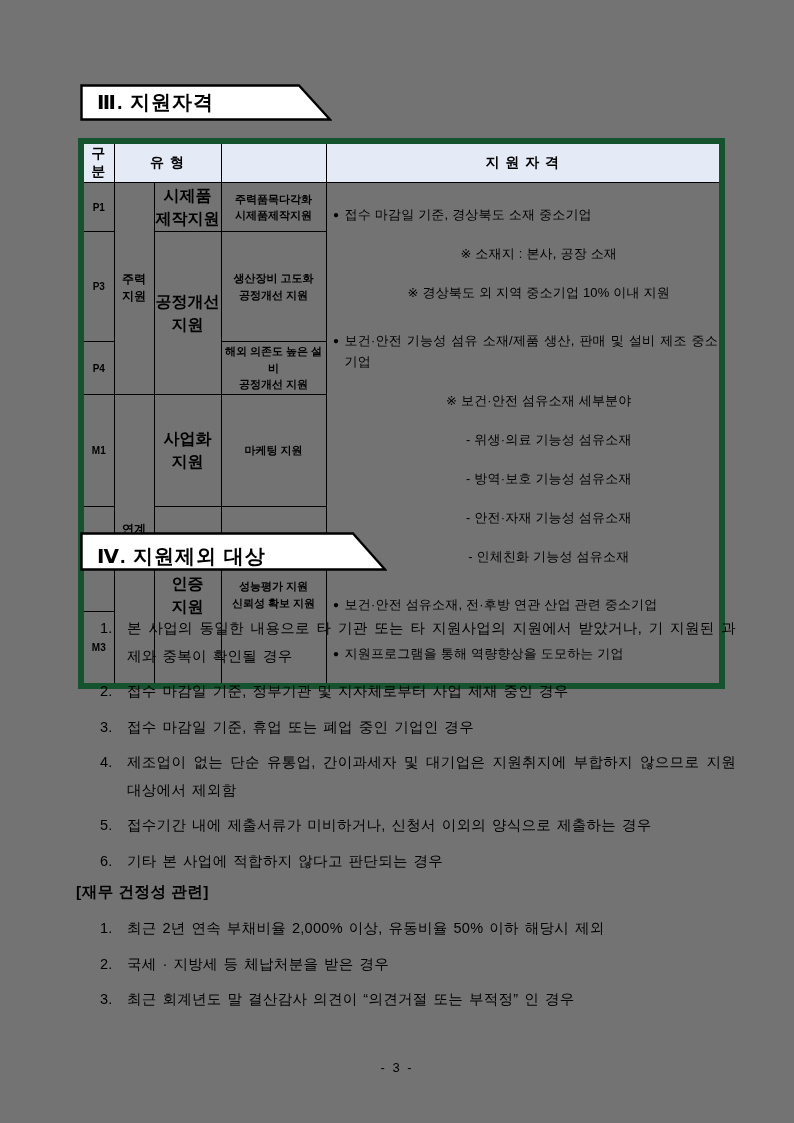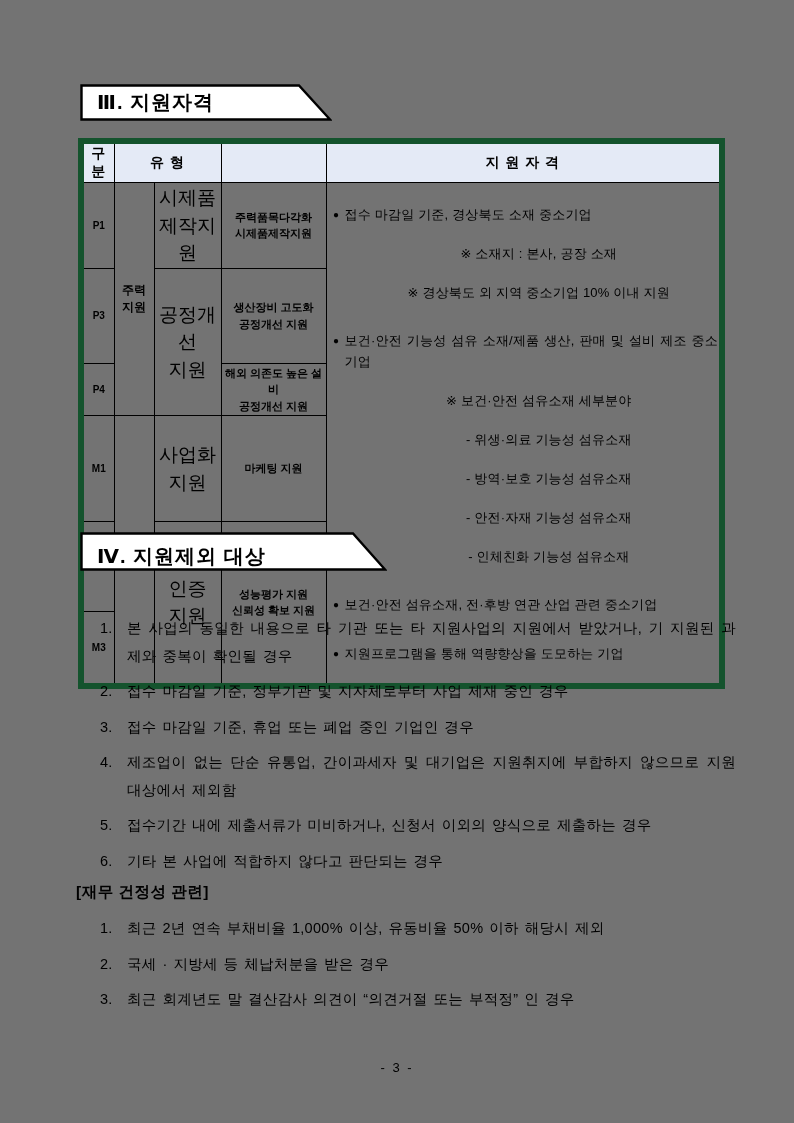--- a/index.html
+++ b/index.html
@@ -25,21 +25,21 @@
   }
   .support-table th, .support-table td {
     border:1px solid #000; text-align:center; vertical-align:middle;
     white-space:pre-line; padding:1px;
   }
   .support-table thead th {
     background:#e4eaf6; font-size:14px; font-weight:bold; height:29px; letter-spacing:1px;
   }
   .cid   { font-weight:bold; font-size:10px; }
   .cgroup{ font-weight:bold; font-size:12px; line-height:1.45; }
-  .ctype { font-weight:normal; font-size:19px; line-height:1.45; }
+  .ctype { font-weight:bold; font-size:16px; line-height:1.45; }
   .cprog { font-weight:bold; font-size:11px;  line-height:1.5; }
   .celig { text-align:left; vertical-align:top; padding:5px 8px 5px 6px; }
   
   .el-line { font-size:13px; line-height:1.62; letter-spacing:0.2px; }
   .el-bullet { display:flex; margin-top:9px; }
   .el-bullet.first { margin-top:2px; }
   .el-marker { flex:none; width:17px; font-size:10px; padding-top:3px; }
   .el-text { flex:1; text-align:justify; }
   .el-note { padding-left:32px; }
   .el-dash { padding-left:52px; }
@@ -187,21 +187,21 @@
       <span class="item-num">6.</span>
       <span class="item-text">기타 본 사업에 적합하지 않다고 판단되는 경우</span>
     </div>
   </div>
 
   <div class="subheading" style="top:882px;">[재무 건정성 관련]</div>
 
   <div class="itemlist" style="top:915px;">
     <div class="item">
       <span class="item-num">1.</span>
-      <span class="item-text">최근 2년 연속 부채비율 1,000% 이상, 유동비율 50% 이하 해당시 제외</span>
+      <span class="item-text">최근 2년 연속 부채비율 2,000% 이상, 유동비율 50% 이하 해당시 제외</span>
     </div>
     <div class="item">
       <span class="item-num">2.</span>
       <span class="item-text">국세 · 지방세 등 체납처분을 받은 경우</span>
     </div>
     <div class="item">
       <span class="item-num">3.</span>
       <span class="item-text">최근 회계년도 말 결산감사 의견이 “의견거절 또는 부적정” 인 경우</span>
     </div>
   </div>

